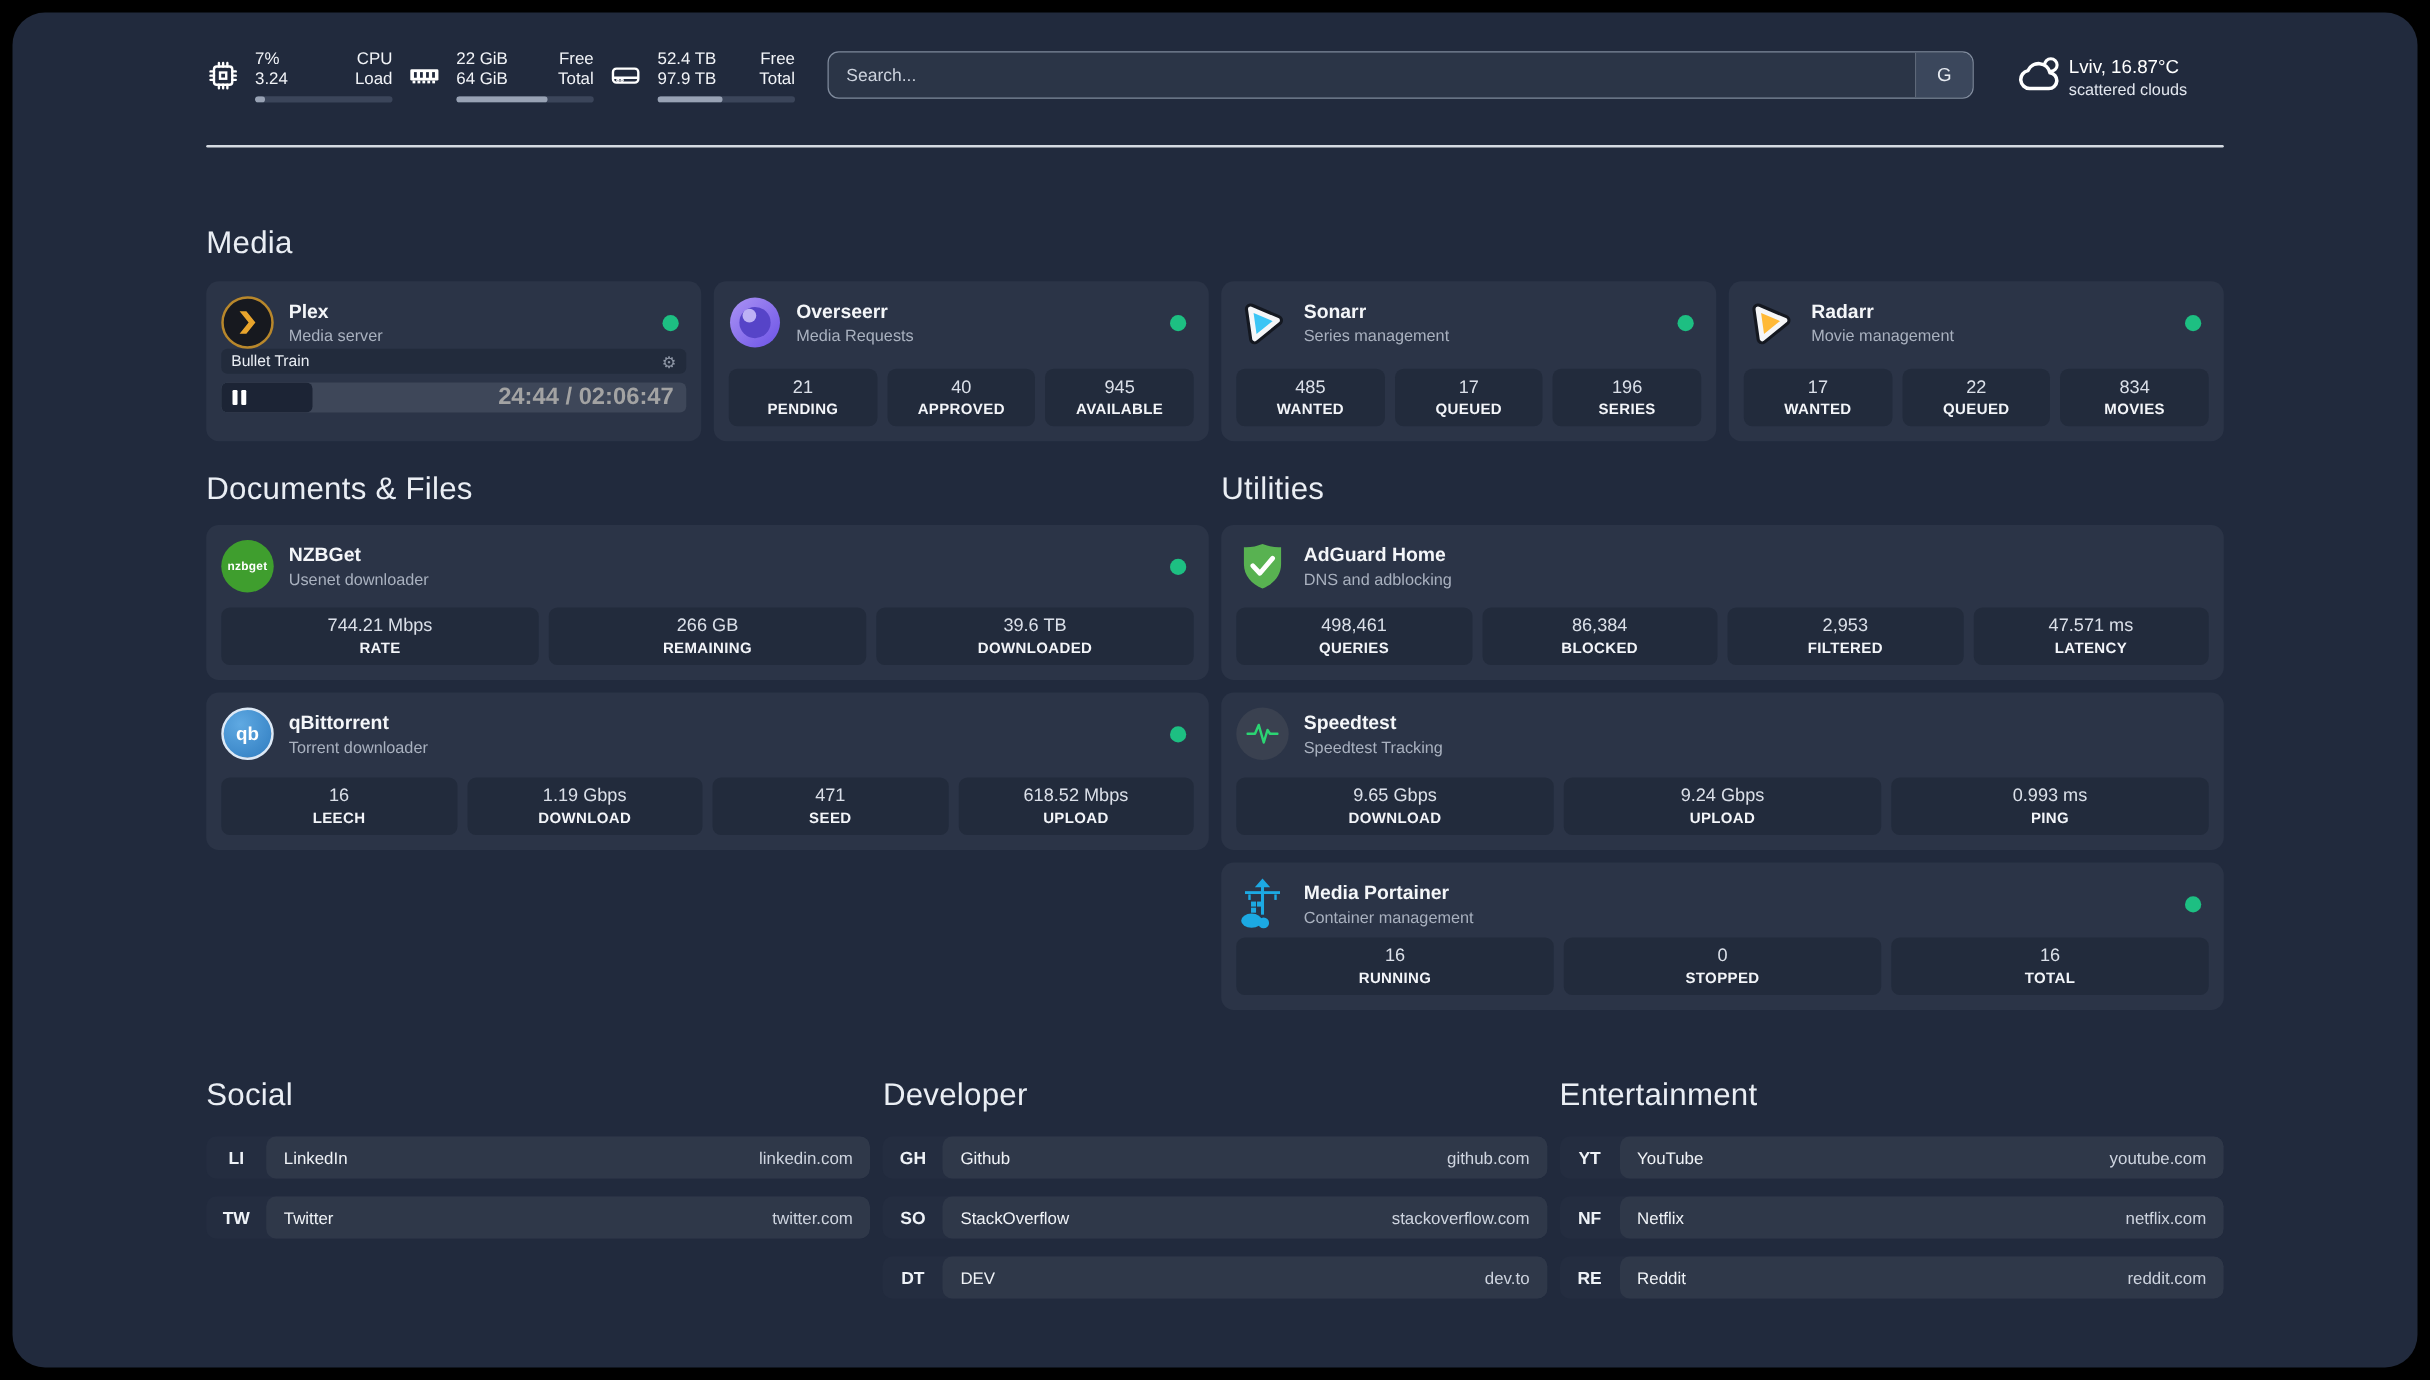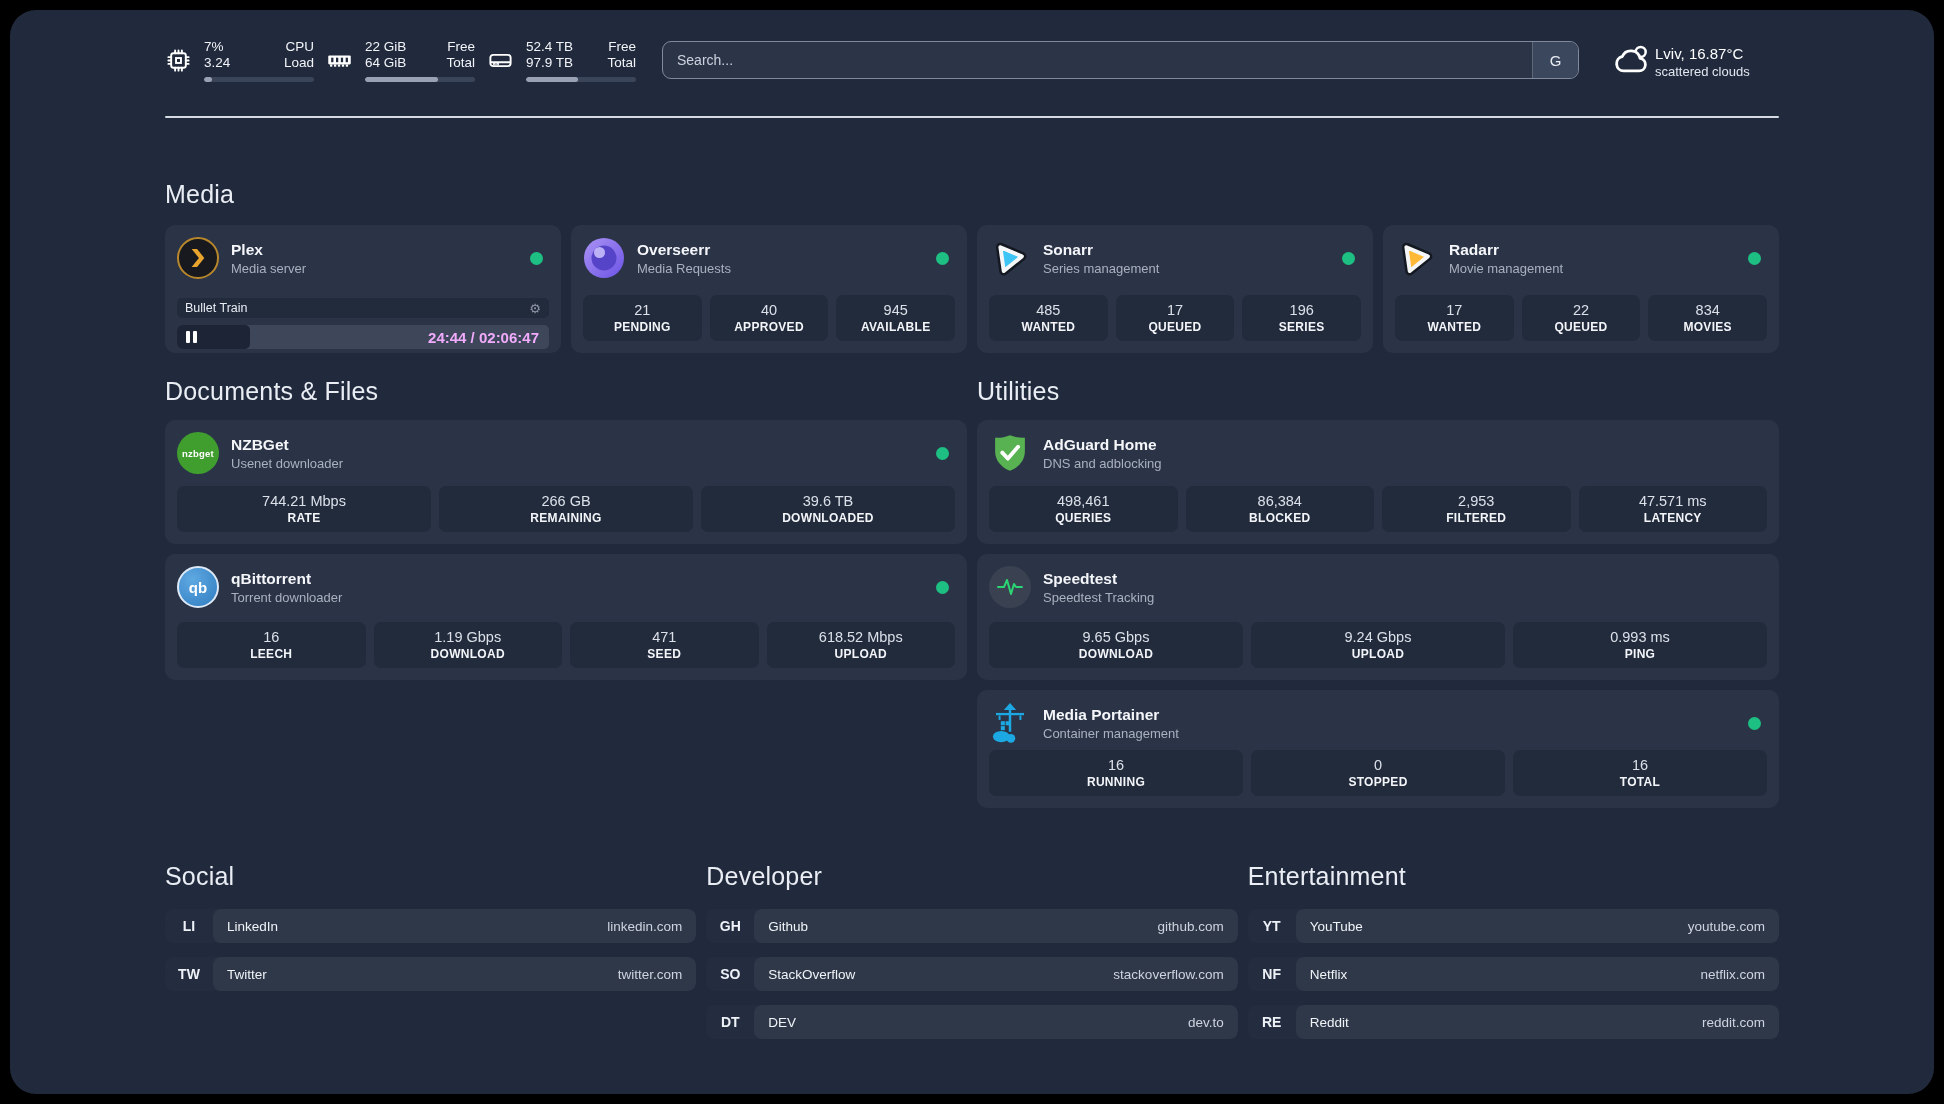--- a/index.html
+++ b/index.html
@@ -39,28 +39,28 @@
   .app-icon{width:42px;height:42px;flex:none;display:flex;align-items:center;justify-content:center}
   .app-name{font-size:15.5px;font-weight:700;color:#f4f6f9;line-height:19px}
   .app-desc{font-size:13px;color:#a9b1bf;margin-top:2px;line-height:16px}
   .dot{position:absolute;top:27px;right:18px;width:13px;height:13px;border-radius:50%;background:#1dbf82}
   .tiles{position:absolute;left:12px;right:12px;bottom:12px;display:flex;gap:8px}
   .tile{flex:1;background:#222b3c;border-radius:7px;height:46px;display:flex;flex-direction:column;align-items:center;justify-content:center;gap:2px}
   .tile-v{font-size:14.5px;color:#dbe0e9}
   .tile-l{font-size:12px;font-weight:700;color:#f3f5f9;letter-spacing:.3px}
 
   
-  .np-row{margin-top:19px;height:20px;background:#222b3c;border-radius:5px;display:flex;align-items:center;justify-content:space-between;padding:0 8px}
+  .np-row{margin-top:0;height:20px;background:#222b3c;border-radius:5px;display:flex;align-items:center;justify-content:space-between;padding:0 8px}
   .np-title{font-size:12.5px;color:#e9edf3}
   .np-gear{font-size:13px;color:#8f97a6;cursor:pointer;line-height:1}
   .seek{margin-top:7px;height:24px;background:#3e4759;border-radius:5px;position:relative;overflow:hidden;cursor:pointer}
   .seek-fill{position:absolute;left:0;top:0;bottom:0;background:#1c2435;border-radius:5px}
   .pause{position:absolute;left:9px;top:6px;display:flex;gap:3.5px;cursor:pointer}
   .pause i{width:3.5px;height:12px;background:#fff;border-radius:1px}
-  .seek-time{position:absolute;right:10px;top:0;bottom:0;display:flex;align-items:center;font-size:15px;font-weight:600;color:#f0abfc}
+  .seek-time{position:absolute;right:10px;top:0;bottom:0;display:flex;align-items:center;font-size:19px;font-weight:600;color:#a3a3a3}
 
   
   .mid-grid{margin-top:24px;display:grid;grid-template-columns:1fr 1fr;gap:10px;align-items:start}
   .col-stack{margin-top:14px;display:flex;flex-direction:column;gap:10px}
 
   
   .ic-plex{width:42px;height:42px;border-radius:50%;background:#17191f;border:2px solid #b8872b;display:flex;align-items:center;justify-content:center}
   .ic-nzb{width:42px;height:42px;border-radius:50%;background:#3f9e2e;display:flex;align-items:center;justify-content:center;color:#fff;font-size:9.5px;font-weight:700;letter-spacing:.2px}
   .ic-qb{width:42px;height:42px;border-radius:50%;background:radial-gradient(circle at 35% 30%,#5fa9e2,#2f7cc0);border:2px solid #dde9f6;display:flex;align-items:center;justify-content:center;color:#fff;font-size:15px;font-weight:700}
   .ic-fb{width:42px;height:42px;border-radius:10px;background:#3c4658;display:flex;align-items:center;justify-content:center}

